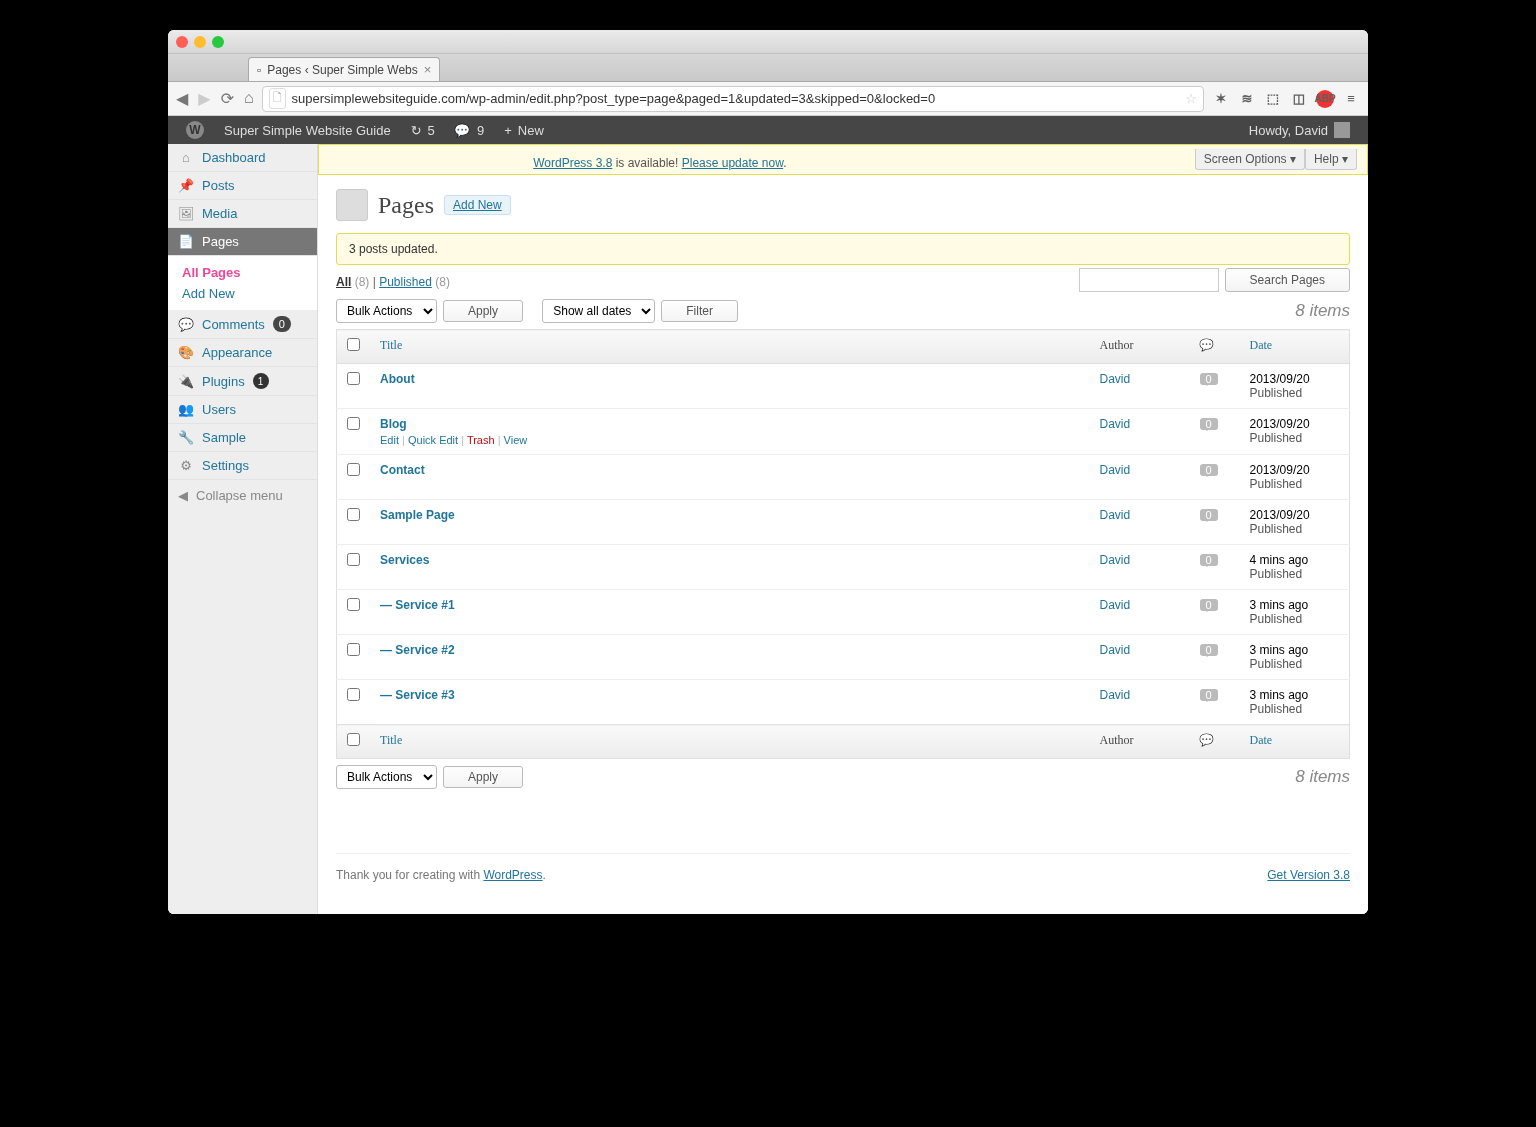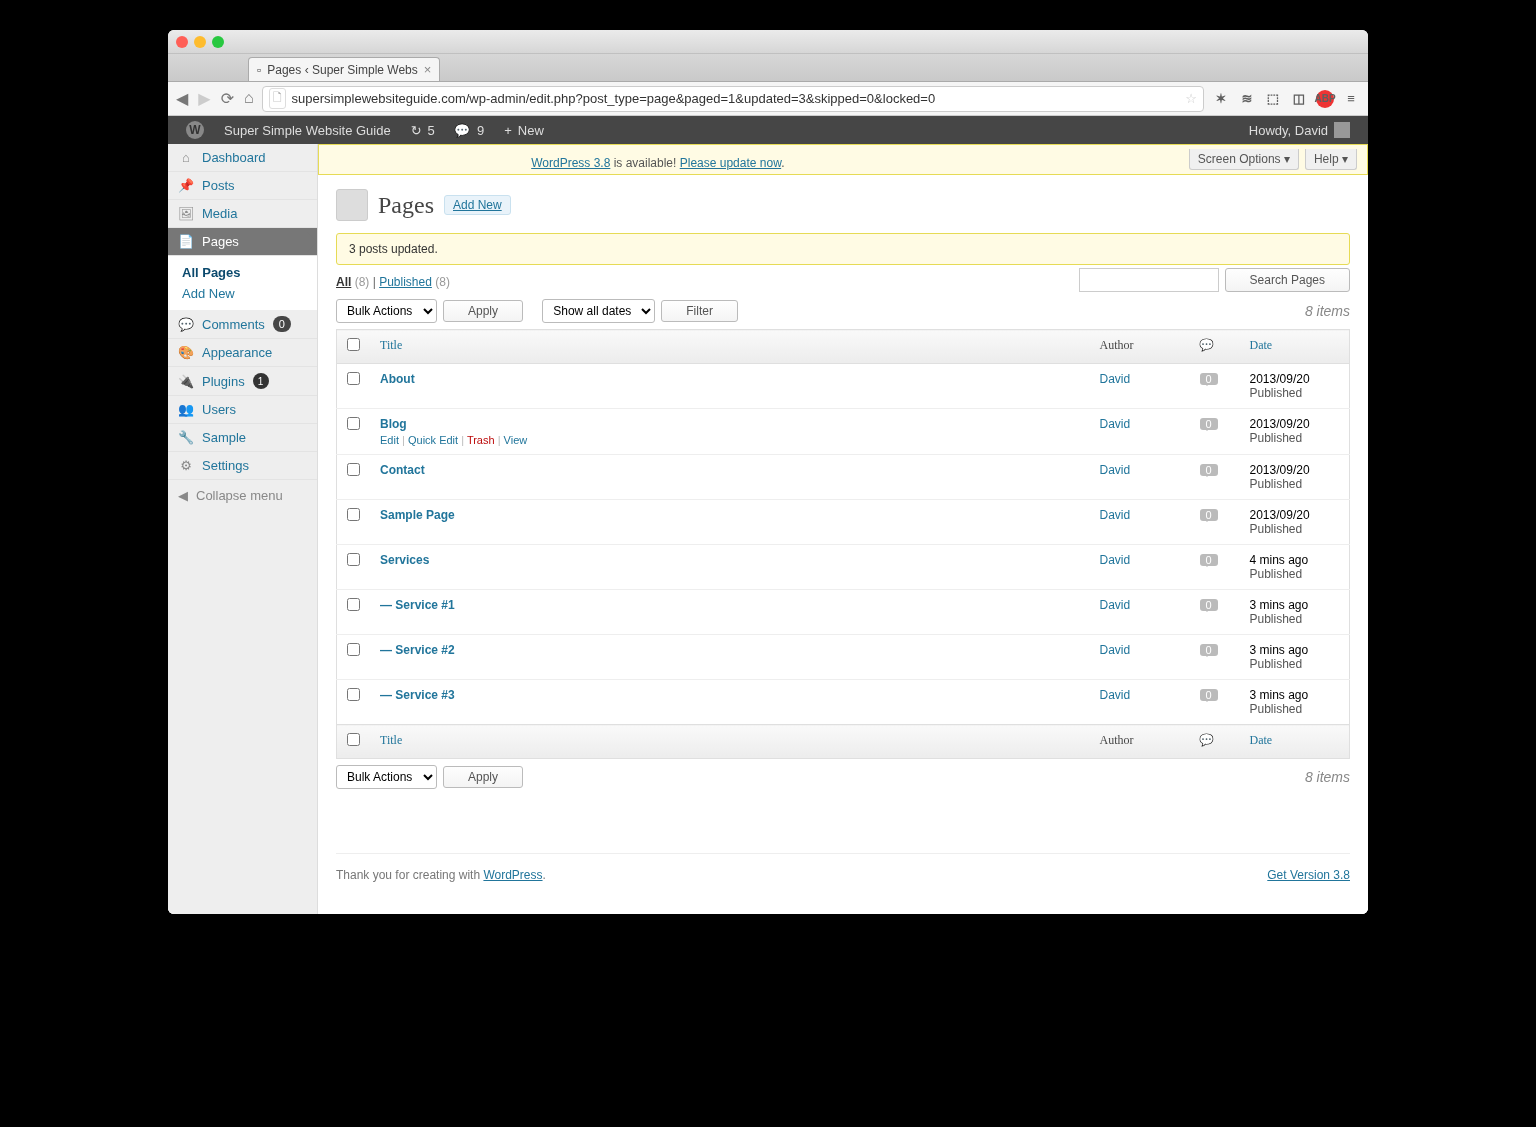--- a/index.html
+++ b/index.html
@@ -38,51 +38,51 @@
 
 .wp-body { display:flex; min-height:760px; background:#fff }
 .sidebar { width:150px; background:#eee; border-right:1px solid #ddd; font-size:13px}
 .sidebar .menu-item{display:flex;align-items:center;gap:8px;padding:6px 10px;color:#21759b;cursor:pointer;border-bottom:1px solid #e3e3e3}
 .sidebar .menu-item .ic{width:16px;text-align:center;color:#888;font-size:13px}
 .sidebar .menu-item.current{background:#777;color:#fff;position:relative}
 .sidebar .menu-item.current .ic{color:#fff}
 .sidebar .menu-item.current::after{content:"";position:absolute;right:-10px;top:50%;transform:translateY(-50%);border:10px solid transparent;border-left-color:#777}
 .sidebar .submenu{background:#fff;padding:6px 0 6px 14px}
 .sidebar .submenu a{display:block;padding:3px 0;color:#21759b;text-decoration:none}
-.sidebar .submenu a.cur{color:#0c4a6e;font-weight:bold}
+.sidebar .submenu a.cur{color:#ec4899;font-weight:bold}
 .count-bubble{background:#464646;color:#fff;border-radius:9px;padding:0 6px;font-size:11px;line-height:16px}
 .plugin-bubble{background:#333;color:#fff;border-radius:50%;width:16px;height:16px;display:inline-flex;align-items:center;justify-content:center;font-size:10px}
 .collapse{color:#888;padding:8px 10px;display:flex;align-items:center;gap:8px}
 
 .content{flex:1; padding:0 18px 18px 18px; background:#fff; position:relative}
 
 .nag{background:#fffbe4;border:1px solid #e6db55;padding:4px 10px;font-size:12px;color:#555;margin:0 -18px 0 -18px; display:flex;align-items:flex-end}
 .nag a{color:#21759b}
-.screen-opts{margin-left:auto;display:flex;gap:6px}
+.screen-opts{margin-left:auto;display:flex;}
 .screen-opts button{background:#f0f0f0;border:1px solid #ccc;border-top:none;padding:3px 8px;font-size:12px;color:#555;border-radius:0 0 3px 3px}
 
 .page-head{display:flex;align-items:center;gap:10px;margin:14px 0 12px 0}
 .page-head .ic-page{width:32px;height:32px;background:#ddd;border:1px solid #ccc;border-radius:3px}
 .page-head h2{font-family:Georgia,serif;font-weight:normal;font-size:24px;color:#464646}
 .add-new{display:inline-block;background:#e9f3fa;border:1px solid #c9e1ef;border-radius:3px;padding:2px 8px;font-size:12px;color:#21759b}
 
 .update-msg{background:#fffbe4;border:1px solid #e6db55;padding:8px 12px;font-size:12px;color:#333;border-radius:3px;margin-bottom:10px}
 
 .subsubsub{font-size:12px;color:#666;margin:4px 14px 10px 0}
 .subsubsub a{color:#21759b}
 .subsubsub .cur{color:#333;font-weight:bold}
 .subsubsub .cnt{color:#999}
 
 .searchbox{position:absolute;right:18px;top:124px;display:flex;gap:6px}
 .searchbox input{border:1px solid #ccc;height:24px;width:140px;padding:0 4px}
 .button{background:linear-gradient(#fefefe,#f4f4f4);border:1px solid #bbb;border-radius:3px;padding:3px 24px;font-size:12px;color:#555;cursor:pointer}
 
 .tablenav{display:flex;align-items:center;gap:6px;margin:6px 0}
 .tablenav select{border:1px solid #bbb;border-radius:3px;padding:3px 6px;font-size:12px;background:#fff}
-.tablenav .count{margin-left:auto;font-style:italic;color:#888;font-size:14px}
+.tablenav .count{margin-left:auto;font-style:italic;color:#888;font-size:17px}
 
 table.widefat{width:100%;border:1px solid #dfdfdf;border-collapse:collapse;border-radius:3px}
 table.widefat th, table.widefat td{padding:8px 10px;text-align:left;vertical-align:top;font-size:12px}
 table.widefat thead th, table.widefat tfoot th{background:linear-gradient(#f9f9f9,#ececec);color:#21759b;font-family:Georgia,serif;font-weight:normal;border-bottom:1px solid #dfdfdf;border-top:1px solid #dfdfdf}
 table.widefat thead th.author-col, table.widefat tfoot th.author-col{color:#464646}
 table.widefat tbody tr{border-top:1px solid #eee}
 table.widefat a{color:#21759b;text-decoration:none}
 .row-title{font-weight:bold}
 .row-actions{font-size:11px;color:#bbb;margin-top:3px}
 .row-actions a{color:#21759b}

